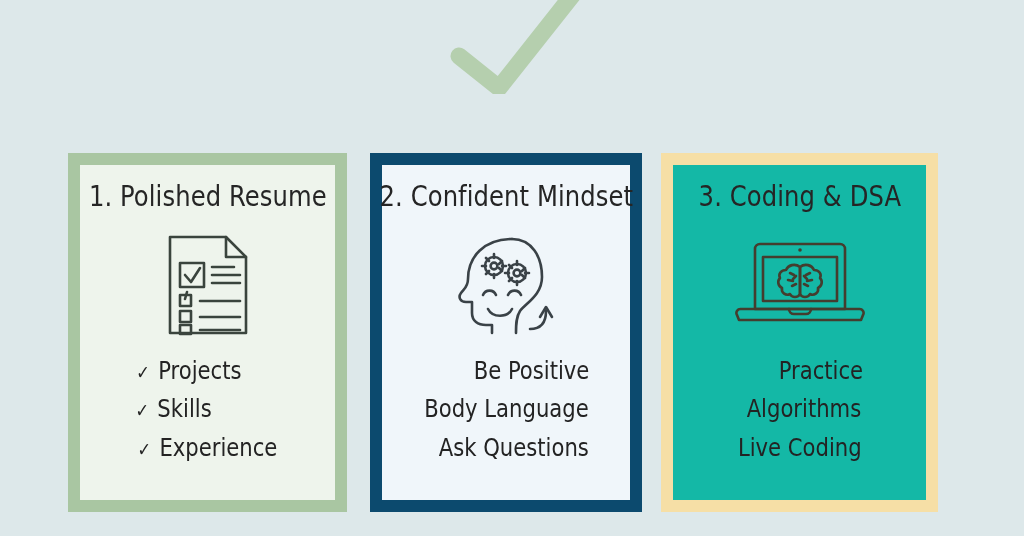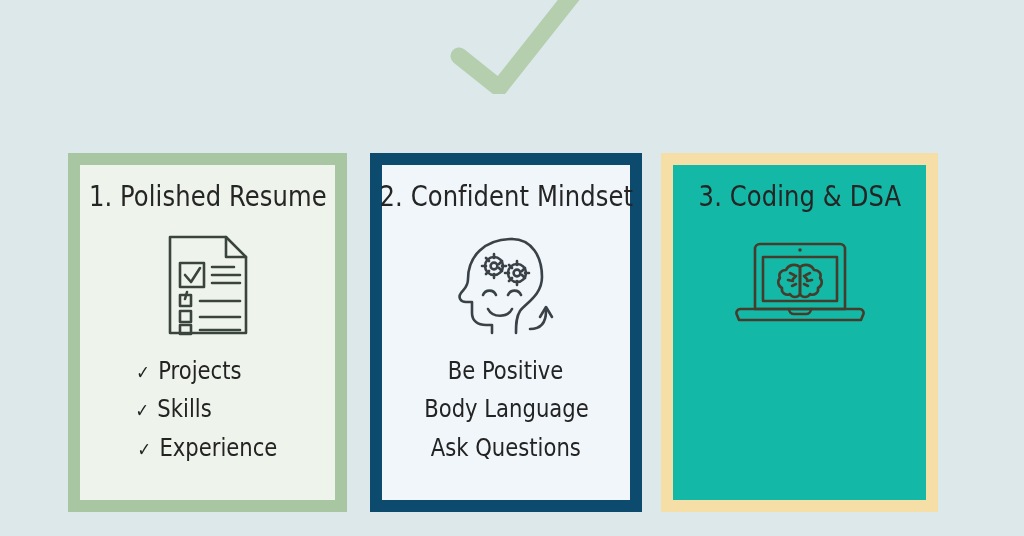--- a/index.html
+++ b/index.html
@@ -60,21 +60,21 @@
 
   .items {
     margin-top:14px;
     display:flex; flex-direction:column;
     gap:3px;
     font-size:25px;
     color:#232323;
     line-height:1.42;
     font-stretch:condensed;
   }
-  .items.center { align-items:center; text-align:center; }
+  .items.center { align-items:flex-end; text-align:center; }
   .items.left   { align-items:flex-start; text-align:left; }
   .item { display:flex; align-items:baseline; gap:9px; transform:scaleX(.94); }
   .tick { font-size:19px; color:#232323; line-height:1; }
 </style>
 </head>
 <body>
 
 <div id="stage">
 
   <div class="check-wrap">
@@ -183,16 +183,27 @@
                      C59 59 65 59 67 55 Z"></path>
             <path d="M67 28 C72 24 79 26 81 31 C86 31 89 35 87 39
                      C90 42 89 47 85 49 C86 54 81 57 77 55
                      C75 59 69 59 67 55 Z"></path>
             <path d="M57 34 l4 2 M55 41 l5 1 M59 47 l4 -2 M63 37 l-3 3"></path>
             <path d="M77 34 l-4 2 M79 41 l-5 1 M75 47 l-4 -2 M71 37 l3 3"></path>
           </g>
         </svg>
       </div>
 
+      <div class="items center">
+        <div class="item">
+          <span>Practice</span>
+        </div>
+        <div class="item">
+          <span>Algorithms</span>
+        </div>
+        <div class="item">
+          <span>Live Coding</span>
+        </div>
+      </div>
     </div>
   </div>
 
 </div>
 
 </body></html>

